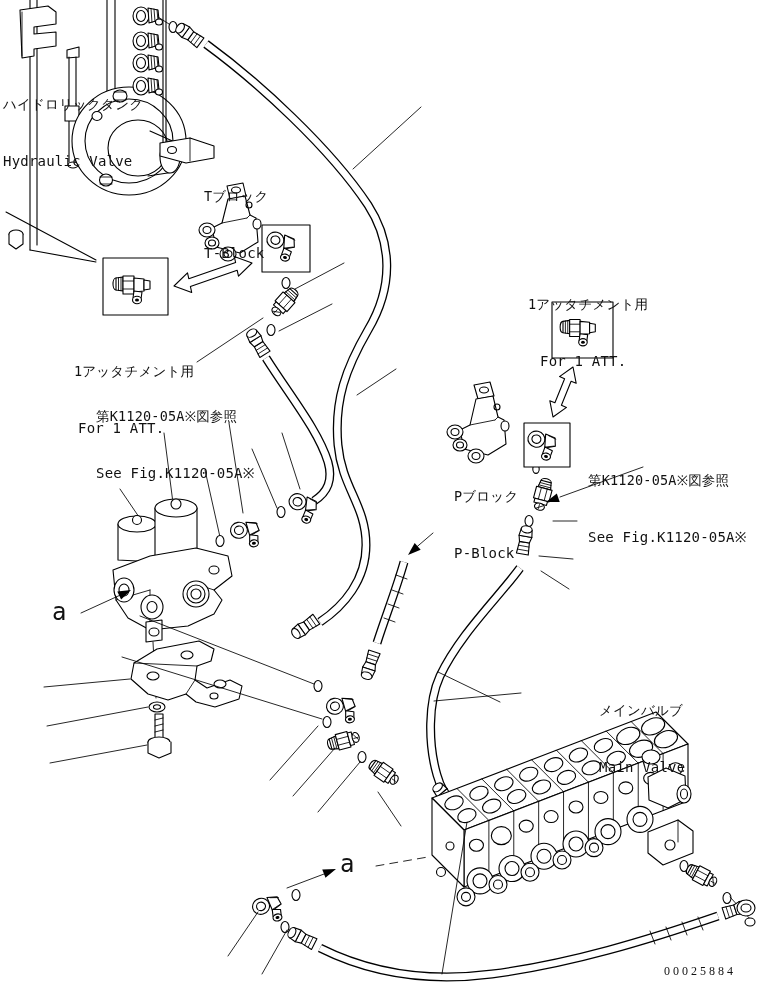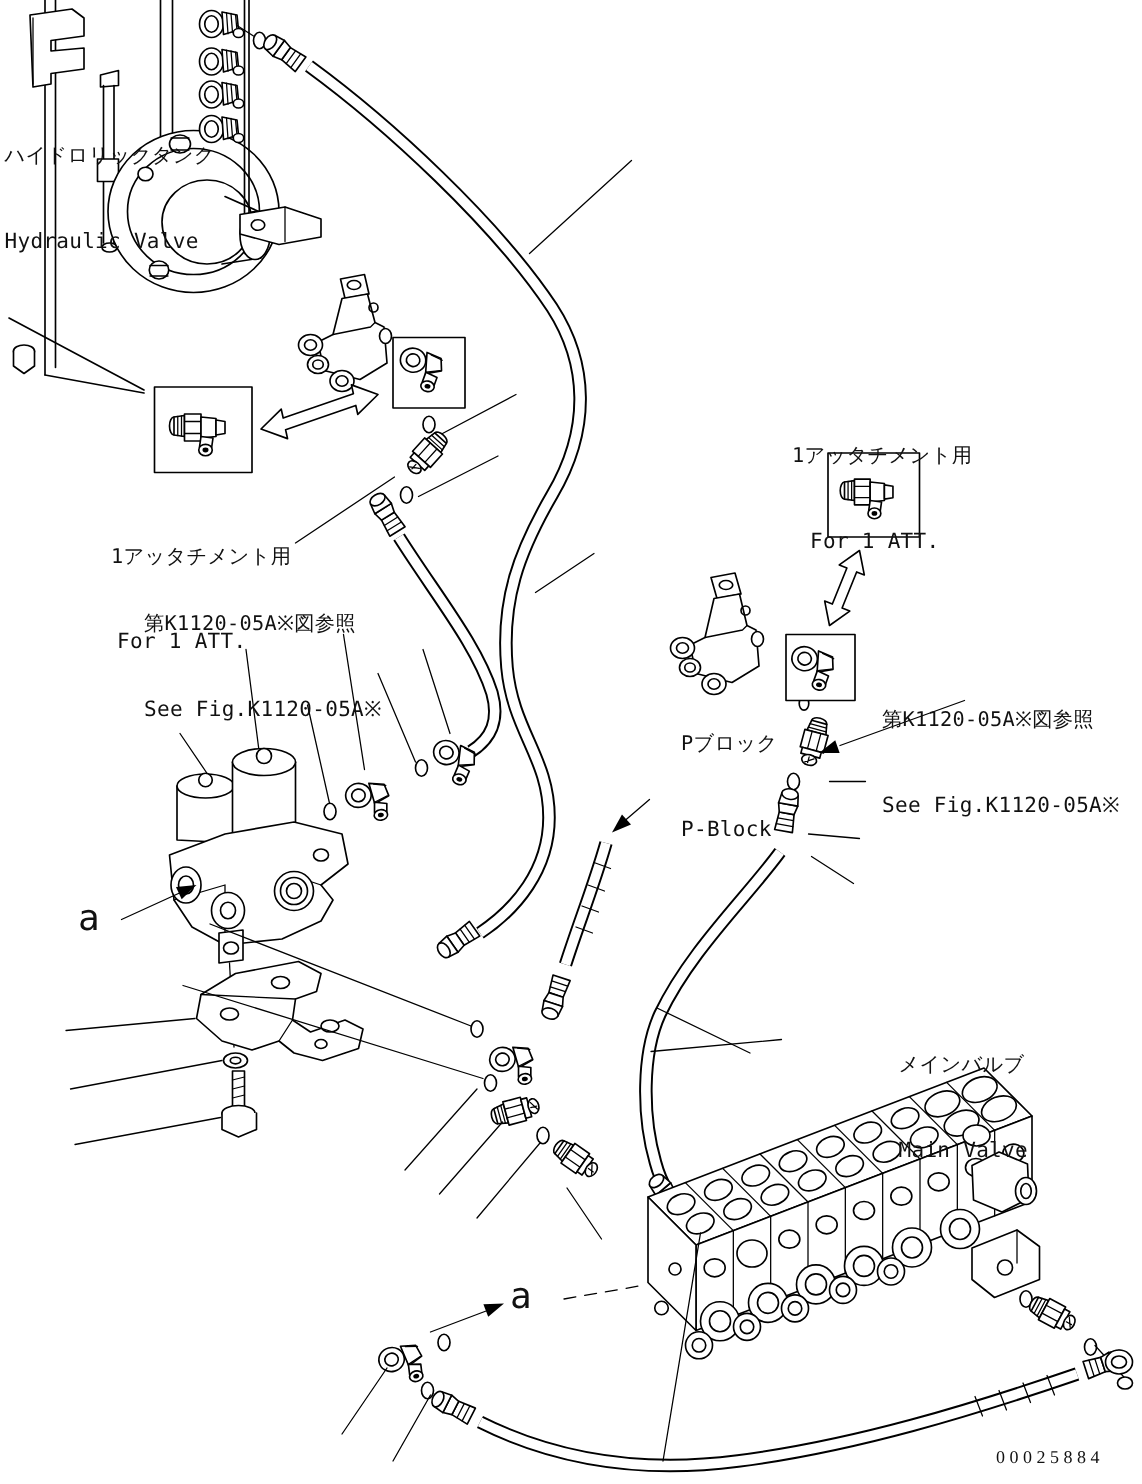--- a/index.html
+++ b/index.html
@@ -388,20 +388,24 @@
     <use href="#ah" transform="translate(336,869) rotate(-21)"></use>
     <path class="ln thin" d="M376,866 L428,857" stroke-dasharray="8 6"></path>
   </g>
 </svg>
 
 <div class="lbl" style="left:3px;top:57px">
   <div class="jp">ハイドロリックタンク</div>
   <div>Hydraulic Valve</div>
 </div>
 
+<div class="lbl" style="left:204px;top:149px">
+  <div class="jp">Tブロック</div>
+  <div>T-Block</div>
+</div>
 
 <div class="lbl" style="left:74px;top:324px">
   <div class="jp">1アッタチメント用</div>
   <div class="ind4">For 1 ATT.</div>
 </div>
 
 <div class="lbl" style="left:96px;top:369px">
   <div class="jp">第K1120-05A※図参照</div>
   <div>See Fig.K1120-05A※</div>
 </div>

